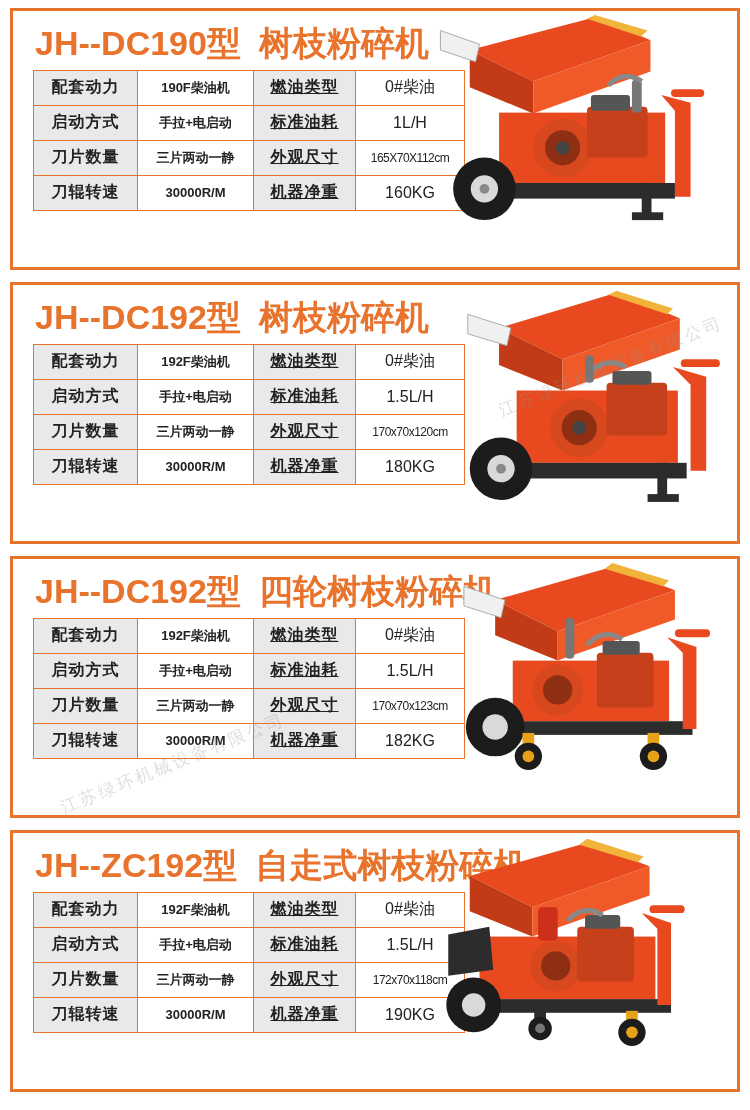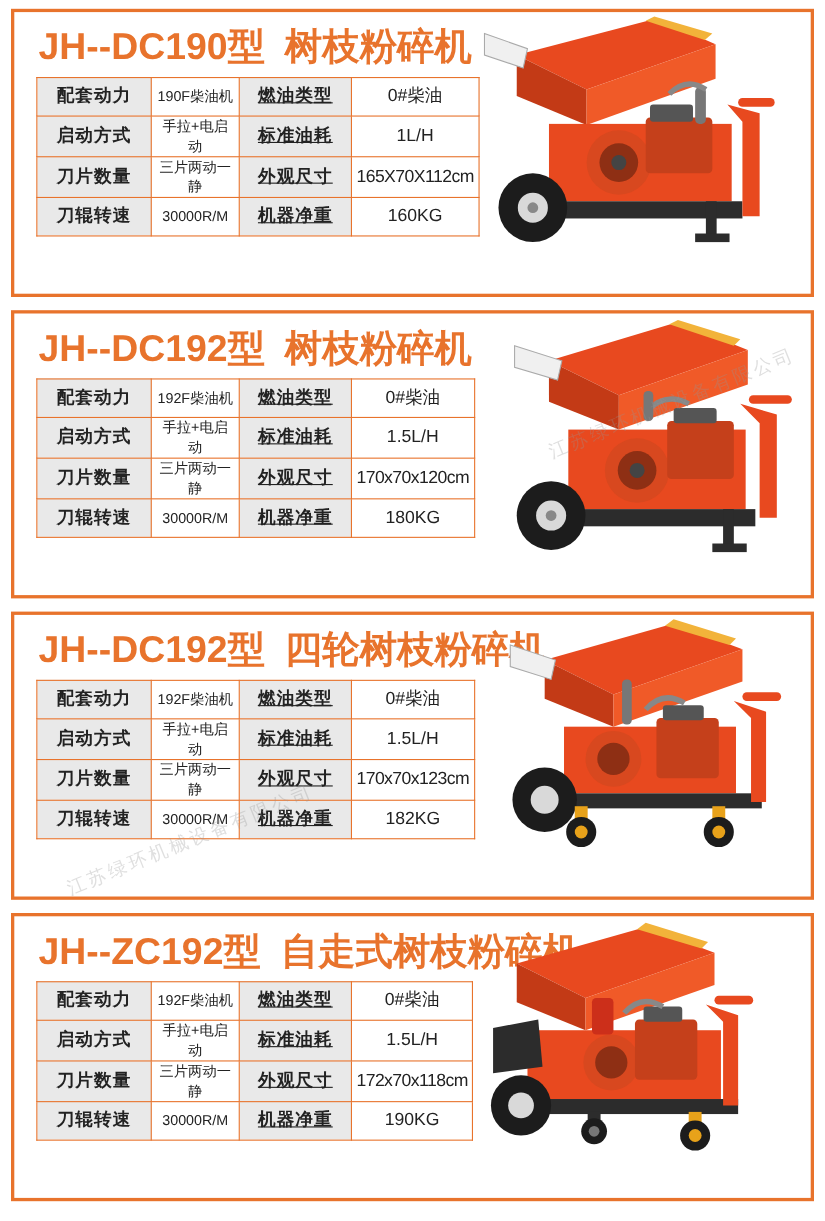--- a/index.html
+++ b/index.html
@@ -59,25 +59,25 @@
     text-align: center;
     letter-spacing: 1px;
     font-size: 17px;
   }
   .val {
     background: #ffffff;
     text-align: center;
     font-size: 15px;
   }
   .w-lbl { width: 104px; }
-  .w-val { width: 80px; }
+  .w-val { width: 116px; font-weight: bold; }
   .w-lbl2 { width: 102px; text-decoration: underline; }
   .w-val2 { width: 109px; }
   .val.small { font-size: 13px; }
-  .val.tiny { font-size: 16px; letter-spacing: -0.5px; }
+  .val.tiny { font-size: 12px; letter-spacing: -0.5px; }
 
   
   .machine {
     position: absolute;
     right: 0;
     top: 0;
     width: 300px;
     height: 100%;
   }
   .wm {

